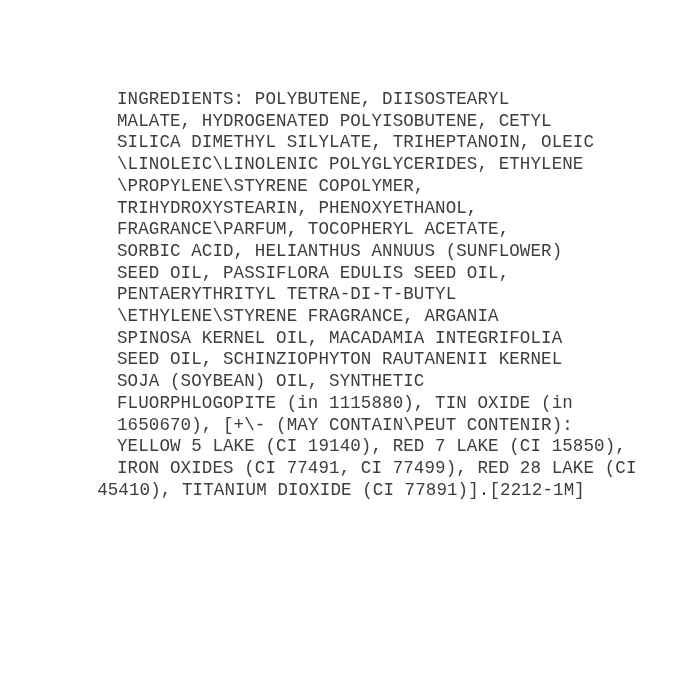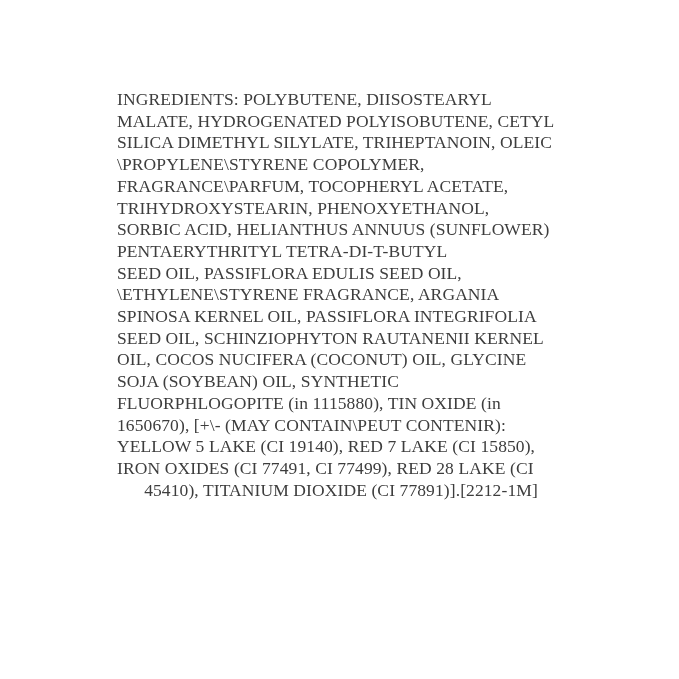--- a/index.html
+++ b/index.html
@@ -14,21 +14,21 @@
     position: relative;
     width: 679px;
     height: 679px;
     background: #ffffff;
   }
   .label-block {
     position: absolute;
     left: 117px;
     top: 89px;
     width: 448px;
-    font-family: Liberation Serif, serif;
+    font-family: Liberation Mono, monospace;
     font-size: 17.5px;
     line-height: 21.7px;
     color: #3d3d3d;
     letter-spacing: 0.1px;
   }
   .label-line {
     white-space: nowrap;
   }
   .label-last-line {
     display: flex;
@@ -37,30 +37,30 @@
   }
 </style>
 </head>
 <body>
 
 <div class="canvas">
   <div class="label-block">
     <div class="label-line">INGREDIENTS: POLYBUTENE, DIISOSTEARYL</div>
     <div class="label-line">MALATE, HYDROGENATED POLYISOBUTENE, CETYL</div>
     <div class="label-line">SILICA DIMETHYL SILYLATE, TRIHEPTANOIN, OLEIC</div>
+    <div class="label-line">\LINOLEIC\LINOLENIC POLYGLYCERIDES, ETHYLENE</div>
     <div class="label-line">\PROPYLENE\STYRENE COPOLYMER,</div>
+    <div class="label-line">TRIHYDROXYSTEARIN, PHENOXYETHANOL,</div>
     <div class="label-line">FRAGRANCE\PARFUM, TOCOPHERYL ACETATE,</div>
-    <div class="label-line">TRIHYDROXYSTEARIN, PHENOXYETHANOL,</div>
     <div class="label-line">SORBIC ACID, HELIANTHUS ANNUUS (SUNFLOWER)</div>
+    <div class="label-line">SEED OIL, PASSIFLORA EDULIS SEED OIL,</div>
     <div class="label-line">PENTAERYTHRITYL TETRA-DI-T-BUTYL</div>
-    <div class="label-line">SEED OIL, PASSIFLORA EDULIS SEED OIL,</div>
     <div class="label-line">\ETHYLENE\STYRENE FRAGRANCE, ARGANIA</div>
-    <div class="label-line">SPINOSA KERNEL OIL, PASSIFLORA INTEGRIFOLIA</div>
+    <div class="label-line">SPINOSA KERNEL OIL, MACADAMIA INTEGRIFOLIA</div>
     <div class="label-line">SEED OIL, SCHINZIOPHYTON RAUTANENII KERNEL</div>
-    <div class="label-line">OIL, COCOS NUCIFERA (COCONUT) OIL, GLYCINE</div>
     <div class="label-line">SOJA (SOYBEAN) OIL, SYNTHETIC</div>
     <div class="label-line">FLUORPHLOGOPITE (in 1115880), TIN OXIDE (in</div>
     <div class="label-line">1650670), [+\- (MAY CONTAIN\PEUT CONTENIR):</div>
     <div class="label-line">YELLOW 5 LAKE (CI 19140), RED 7 LAKE (CI 15850),</div>
     <div class="label-line">IRON OXIDES (CI 77491, CI 77499), RED 28 LAKE (CI</div>
     <div class="label-last-line">
       <span>45410), TITANIUM DIOXIDE (CI 77891)].</span>
       <span>[2212-1M]</span>
     </div>
   </div>

